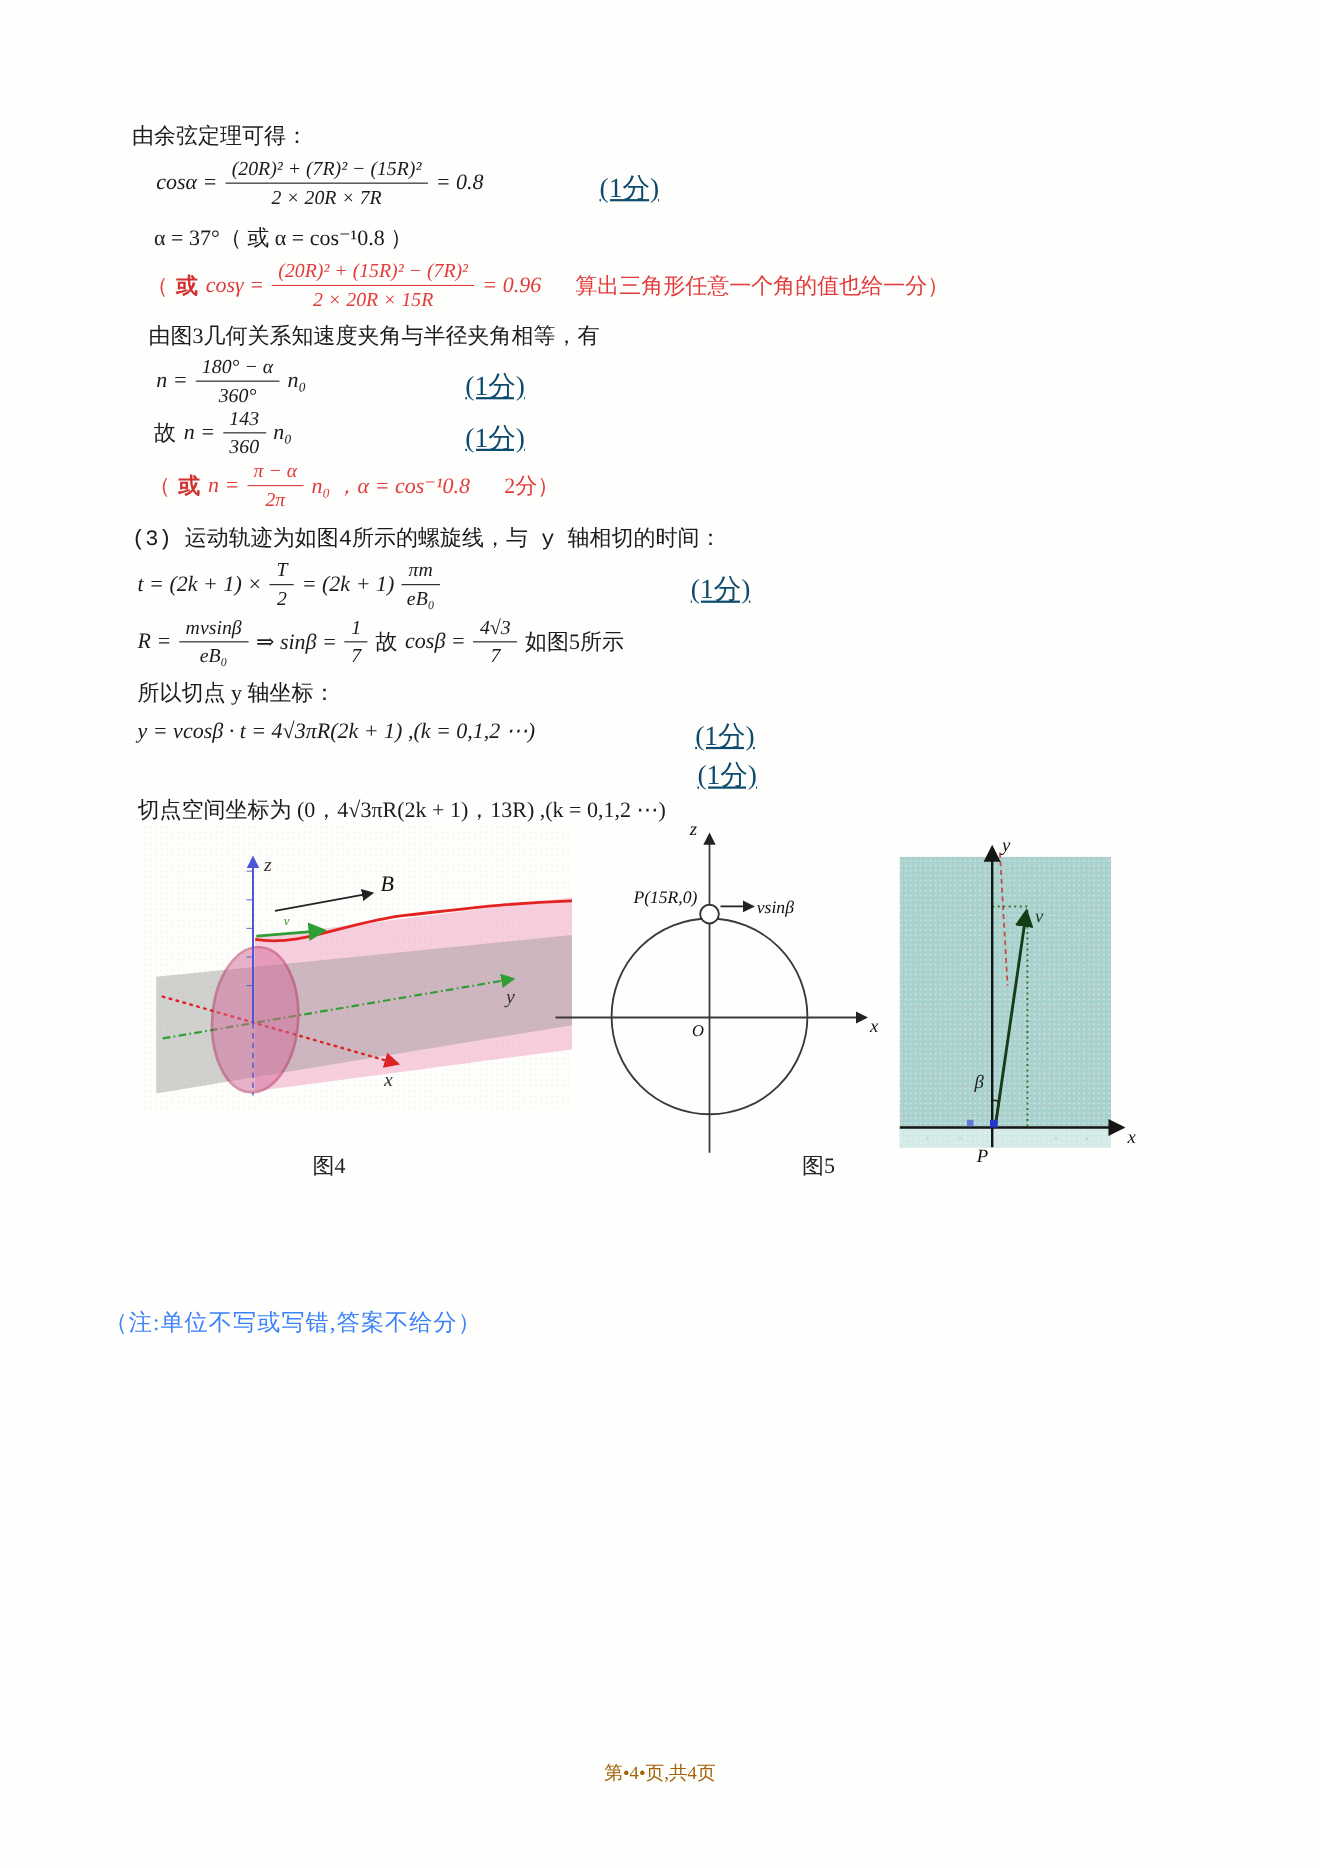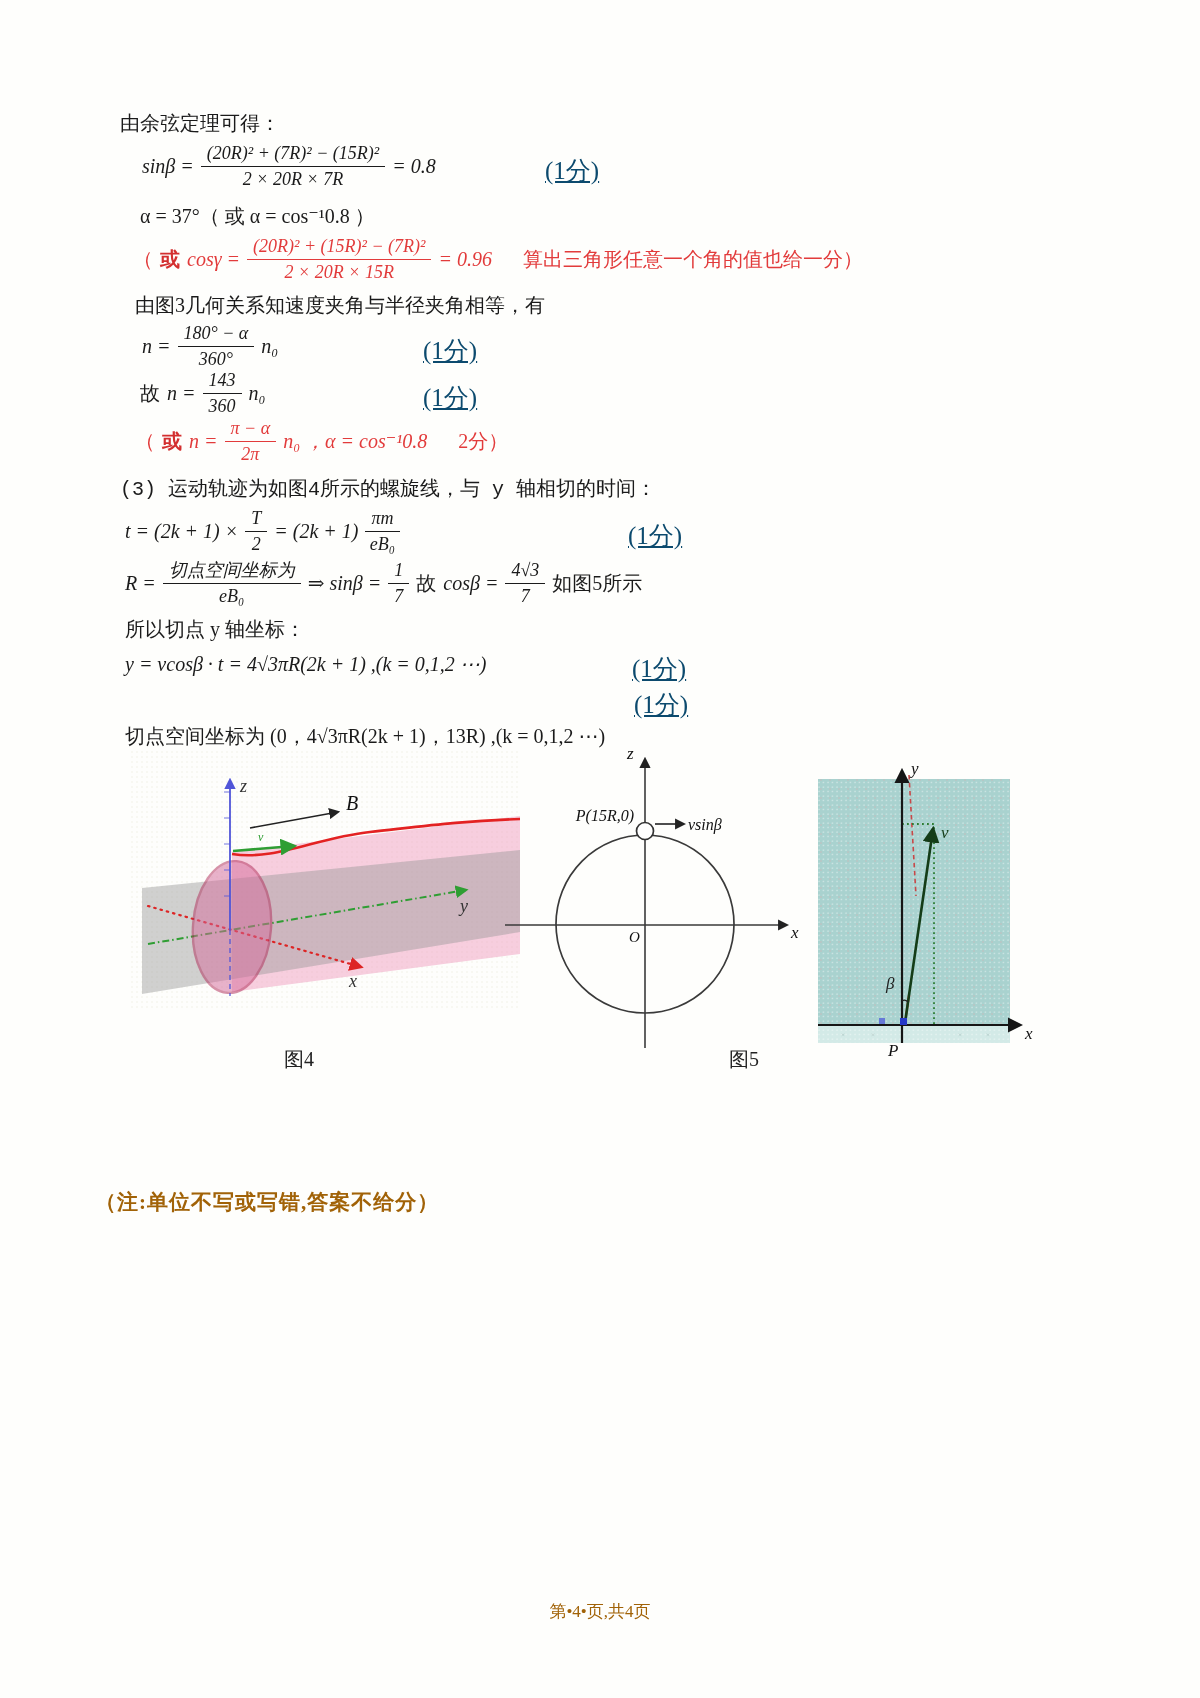--- a/index.html
+++ b/index.html
@@ -13,38 +13,38 @@
   .frac .num{padding:0 6px 1px;border-bottom:1.4px solid currentColor;}
   .frac .den{padding-top:1px;}
   .math{font-style:italic;}
   .zh{font-style:normal;}
   .score{position:absolute;font-size:25px;white-space:nowrap;color:#0c4a6e;text-decoration:underline;}
   .red{color:#e23b3b;}
   .red .frac .num{border-color:#e23b3b;}
   .or{font-weight:bold;color:#d32f2f;font-style:normal;}
   .gap-l{margin-left:24px;}
   .caption{position:absolute;font-size:20px;color:#222;}
-  .note{position:absolute;left:95px;top:1188px;font-size:21px;font-weight:bold;
-        color:#a16207;letter-spacing:1px;}
+  .note{position:absolute;left:95px;top:1188px;font-size:21px;font-weight:normal;
+        color:#3b82f6;letter-spacing:1px;}
   .footer{position:absolute;left:0;right:0;top:1600px;text-align:center;
           font-size:17px;color:#a16207;}
   svg{position:absolute;}
   svg text{font-family:"Liberation Serif","DejaVu Serif",serif;}
 </style>
 </head>
 <body>
 
 <div class="page">
 
   <div class="line" style="left:120px;top:110px;">
     <span class="zh">由余弦定理可得：</span>
   </div>
 
   <div class="line frac-line" style="left:142px;top:139px;">
-    <span class="math">sinβ =</span>
+    <span class="math">cosα =</span>
     <span class="frac">
       <span class="num math">(20R)² + (7R)² − (15R)²</span>
       <span class="den math">2 × 20R × 7R</span>
     </span>
     <span class="math">= 0.8</span>
   </div>
   <div class="score" style="left:545px;top:154px;">(1分)</div>
 
   <div class="line" style="left:140px;top:203px;">
     <span class="zh">α = 37°（ 或 α = cos⁻¹0.8 ）</span>
@@ -113,21 +113,21 @@
     <span class="frac">
       <span class="num math">πm</span>
       <span class="den math">eB₀</span>
     </span>
   </div>
   <div class="score" style="left:628px;top:519px;">(1分)</div>
 
   <div class="line frac-line" style="left:125px;top:556px;">
     <span class="math">R =</span>
     <span class="frac">
-      <span class="num math">切点空间坐标为</span>
+      <span class="num math">mvsinβ</span>
       <span class="den math">eB₀</span>
     </span>
     <span class="math">⇒ sinβ =</span>
     <span class="frac">
       <span class="num math">1</span>
       <span class="den math">7</span>
     </span>
     <span class="zh">故</span>
     <span class="math">cosβ =</span>
     <span class="frac">

